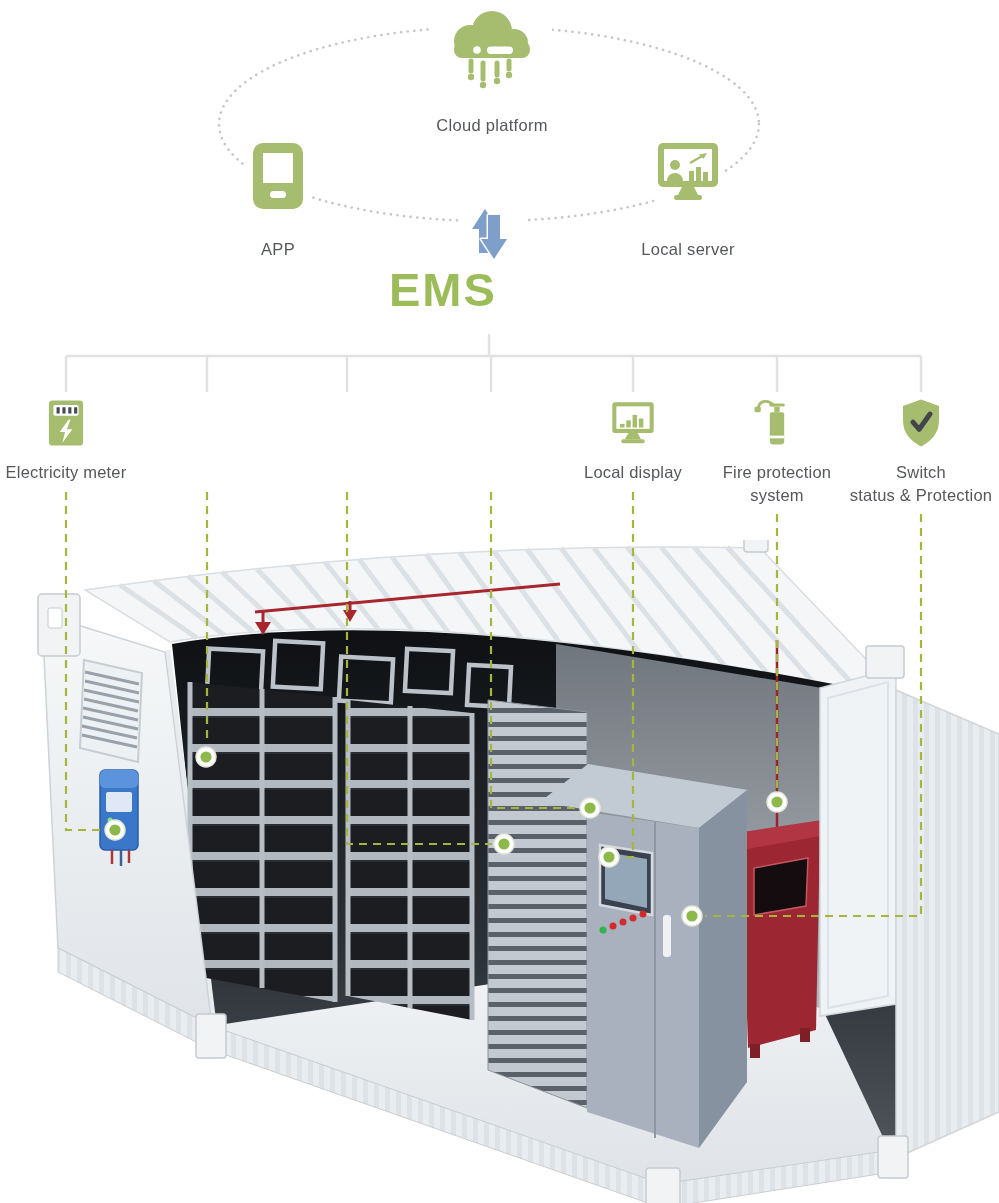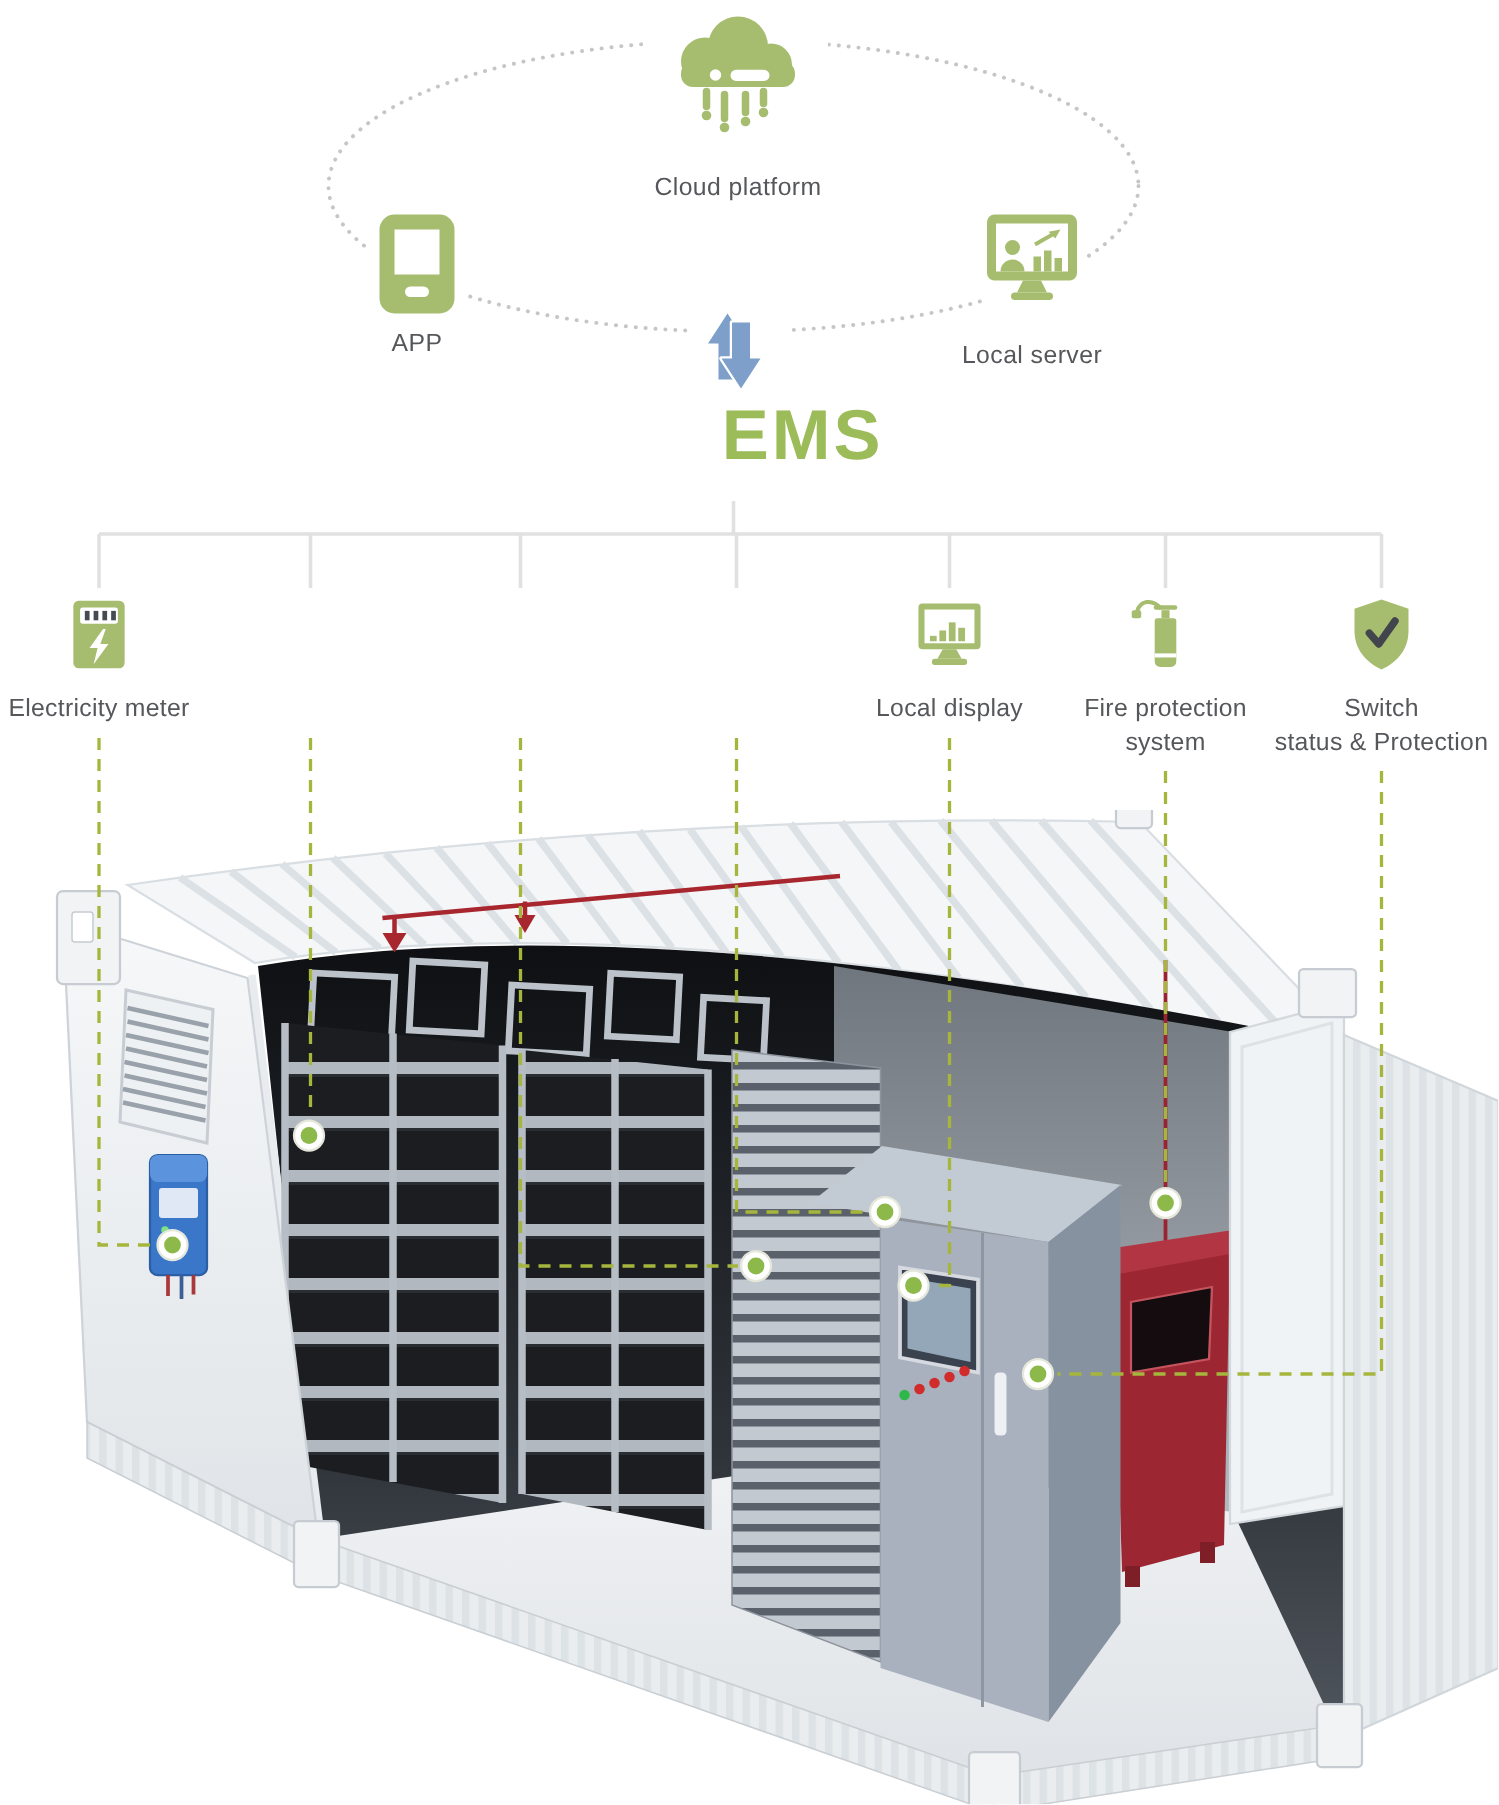--- a/index.html
+++ b/index.html
@@ -4,21 +4,21 @@
 <style>
   html,body{margin:0;padding:0;background:#fff;}
   #stage{position:relative;width:999px;height:1203px;background:#ffffff;overflow:hidden;
          font-family:"Liberation Sans",sans-serif;}
   .abs{position:absolute;}
   svg{display:block;}
   .halo{position:absolute;background:#fff;border-radius:18px;display:flex;
         align-items:center;justify-content:center;}
   .node-label{position:absolute;text-align:center;color:#55575a;font-size:16.5px;
               letter-spacing:.3px;}
-  .ems-title{position:absolute;left:389px;top:262px;width:200px;text-align:right;
+  .ems-title{position:absolute;left:389px;top:262px;width:200px;text-align:left;
              font-size:47px;font-weight:bold;color:#9cbb59;letter-spacing:2px;}
   .comp{position:absolute;top:396px;width:190px;text-align:center;}
   .comp .ic{display:block;margin:0 auto;}
   .comp-label{margin-top:11px;color:#55575a;font-size:16.5px;line-height:23px;
               letter-spacing:.2px;}
 </style>
 </head>
 <body>
 
 <div id="stage">
@@ -53,38 +53,38 @@
   </div>
   <div class="node-label" style="left:392px;top:116px;width:200px">Cloud platform</div>
 
   <div class="halo" style="left:246px;top:136px;width:64px;height:80px">
     <svg width="56" height="70" viewBox="0 0 56 70">
       <rect x="3" y="2" width="50" height="66" rx="10" fill="#a6bd6f"></rect>
       <rect x="13" y="12" width="30" height="30" fill="#fff"></rect>
       <rect x="20" y="50" width="16" height="7" rx="3.5" fill="#fff"></rect>
     </svg>
   </div>
-  <div class="node-label" style="left:228px;top:220px;width:100px">APP</div>
+  <div class="node-label" style="left:228px;top:240px;width:100px">APP</div>
 
   <div class="halo" style="left:652px;top:136px;width:72px;height:72px">
     <svg width="64" height="62" viewBox="0 0 64 62">
       <rect x="2" y="2" width="60" height="44" rx="5" fill="#a6bd6f"></rect>
       <rect x="8" y="8" width="48" height="32" fill="#fff"></rect>
       <circle cx="19" cy="24" r="5" fill="#a6bd6f"></circle>
       <path d="M11 40 a8 8 0 0 1 16 0 z" fill="#a6bd6f"></path>
       <rect x="33" y="30" width="5" height="10" fill="#a6bd6f"></rect>
       <rect x="40" y="26" width="5" height="14" fill="#a6bd6f"></rect>
       <rect x="47" y="31" width="5" height="9" fill="#a6bd6f"></rect>
       <path d="M34 22 L48 14" stroke="#a6bd6f" stroke-width="2.5" fill="none"></path>
       <polygon points="51,12 43,13.5 47.5,18" fill="#a6bd6f"></polygon>
       <polygon points="26,46 38,46 42,54 22,54" fill="#a6bd6f"></polygon>
       <rect x="18" y="54" width="28" height="5" rx="2.5" fill="#a6bd6f"></rect>
     </svg>
   </div>
-  <div class="node-label" style="left:618px;top:228px;width:140px">Local server</div>
+  <div class="node-label" style="left:618px;top:240px;width:140px">Local server</div>
 
   <div class="halo" style="left:460px;top:196px;width:66px;height:76px;border-radius:22px">
     <svg width="58" height="66" viewBox="0 0 58 66">
       <g fill="#7d9fca" stroke="#fff" stroke-width="3" paint-order="stroke" stroke-linejoin="round">
         <polygon points="8,28 21,8 34,28 27,28 27,52 15,52 15,28"></polygon>
         <polygon points="24,14 36,14 36,38 43,38 30,58 17,38 24,38"></polygon>
       </g>
     </svg>
   </div>
 

